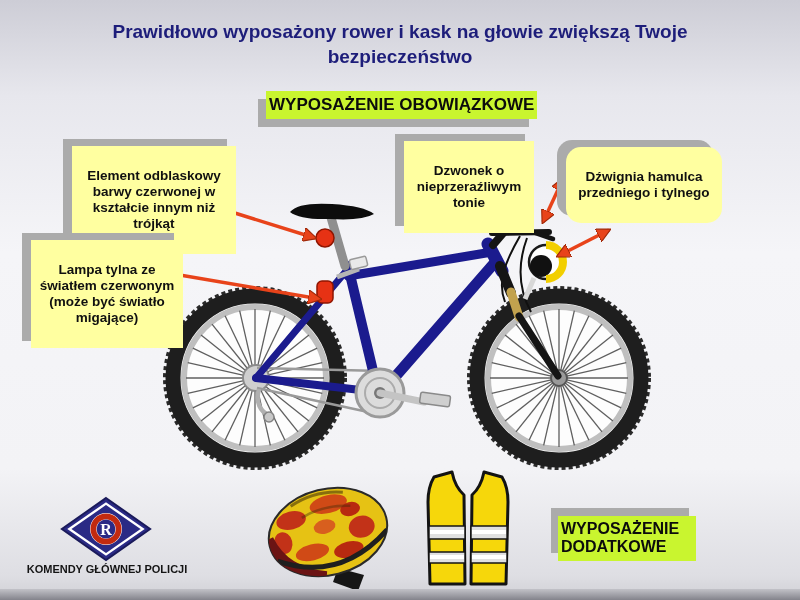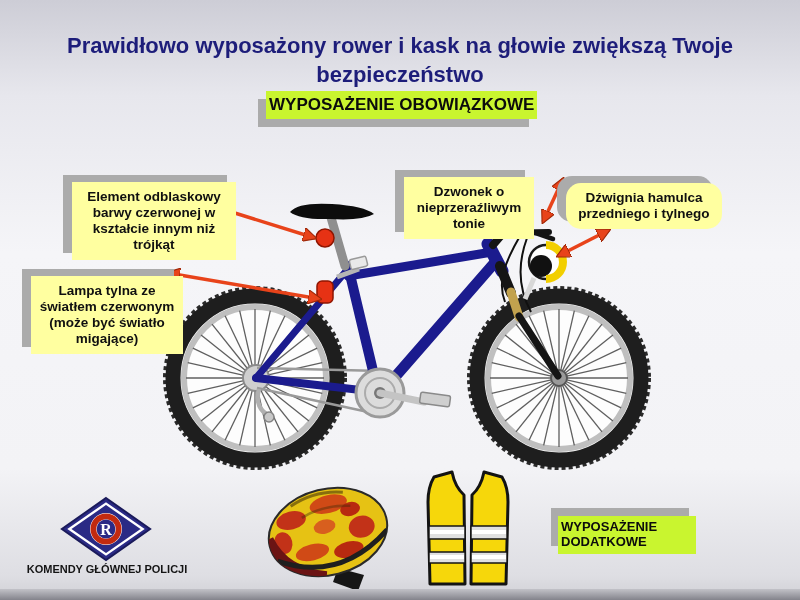--- a/index.html
+++ b/index.html
@@ -4,34 +4,33 @@
 <style>
   html,body{margin:0;padding:0;}
   body{font-family:"Liberation Sans","DejaVu Sans",sans-serif;}
   #slide{
     position:relative;width:800px;height:600px;overflow:hidden;
     background:linear-gradient(180deg,#cdcdd6 0%,#e7e7ed 16%,#f5f5f8 42%,#f3f3f6 78%,#dedee3 96%,#cfcfd4 100%);
   }
   #bottom-bar{position:absolute;left:0;bottom:0;width:800px;height:11px;
     background:linear-gradient(180deg,#c2c2c8,#83838b);}
   .title{
-    position:absolute;top:20px;left:38px;right:38px;margin:12px auto;max-width:724px;
-    text-align:center;font-size:22px;font-weight:bold;color:#1d1d7a;line-height:1.3;
+    position:absolute;top:20px;left:38px;right:38px;margin:0 auto;max-width:724px;
+    text-align:center;font-size:19px;font-weight:bold;color:#1d1d7a;line-height:1.3;
   }
   .heading{
     position:absolute;background:#c9f52f;color:#0c0c0c;font-weight:bold;
     padding:4px 3px;line-height:1.15;
   }
   #heading-mandatory{left:266px;top:91px;font-size:17px;box-shadow:-8px 8px 0 0 #ababab;}
-  #heading-additional{left:558px;top:516px;width:132px;font-size:13px;box-shadow:-7px -8px 0 0 #ababab;}
+  #heading-additional{left:558px;top:516px;width:132px;font-size:16px;box-shadow:-7px -8px 0 0 #ababab;}
   .callout{
     position:absolute;background:#ffffa0;color:#101010;font-weight:bold;
-    font-size:13.5px;line-height:1.18;text-align:center;padding:7px 3px;
+    font-size:13.5px;line-height:1.18;text-align:center;padding:22px 3px;
     box-shadow:-9px -7px 0 0 #ababab;
-    margin-top:36px;
   }
   #callout-reflector{left:72px;top:146px;width:158px;}
   #callout-rear-lamp{left:31px;top:240px;width:146px;}
   #callout-bell{left:404px;top:141px;width:124px;}
   #callout-brake{left:566px;top:147px;width:150px;border-radius:15px;}
   #callout-front-lamp{left:601px;top:206px;width:153px;}
   #art{position:absolute;left:0;top:0;width:800px;height:600px;}
   .footer-caption{
     position:absolute;left:16px;top:563px;width:182px;text-align:center;
     font-size:11px;font-weight:bold;color:#141414;line-height:1.25;

